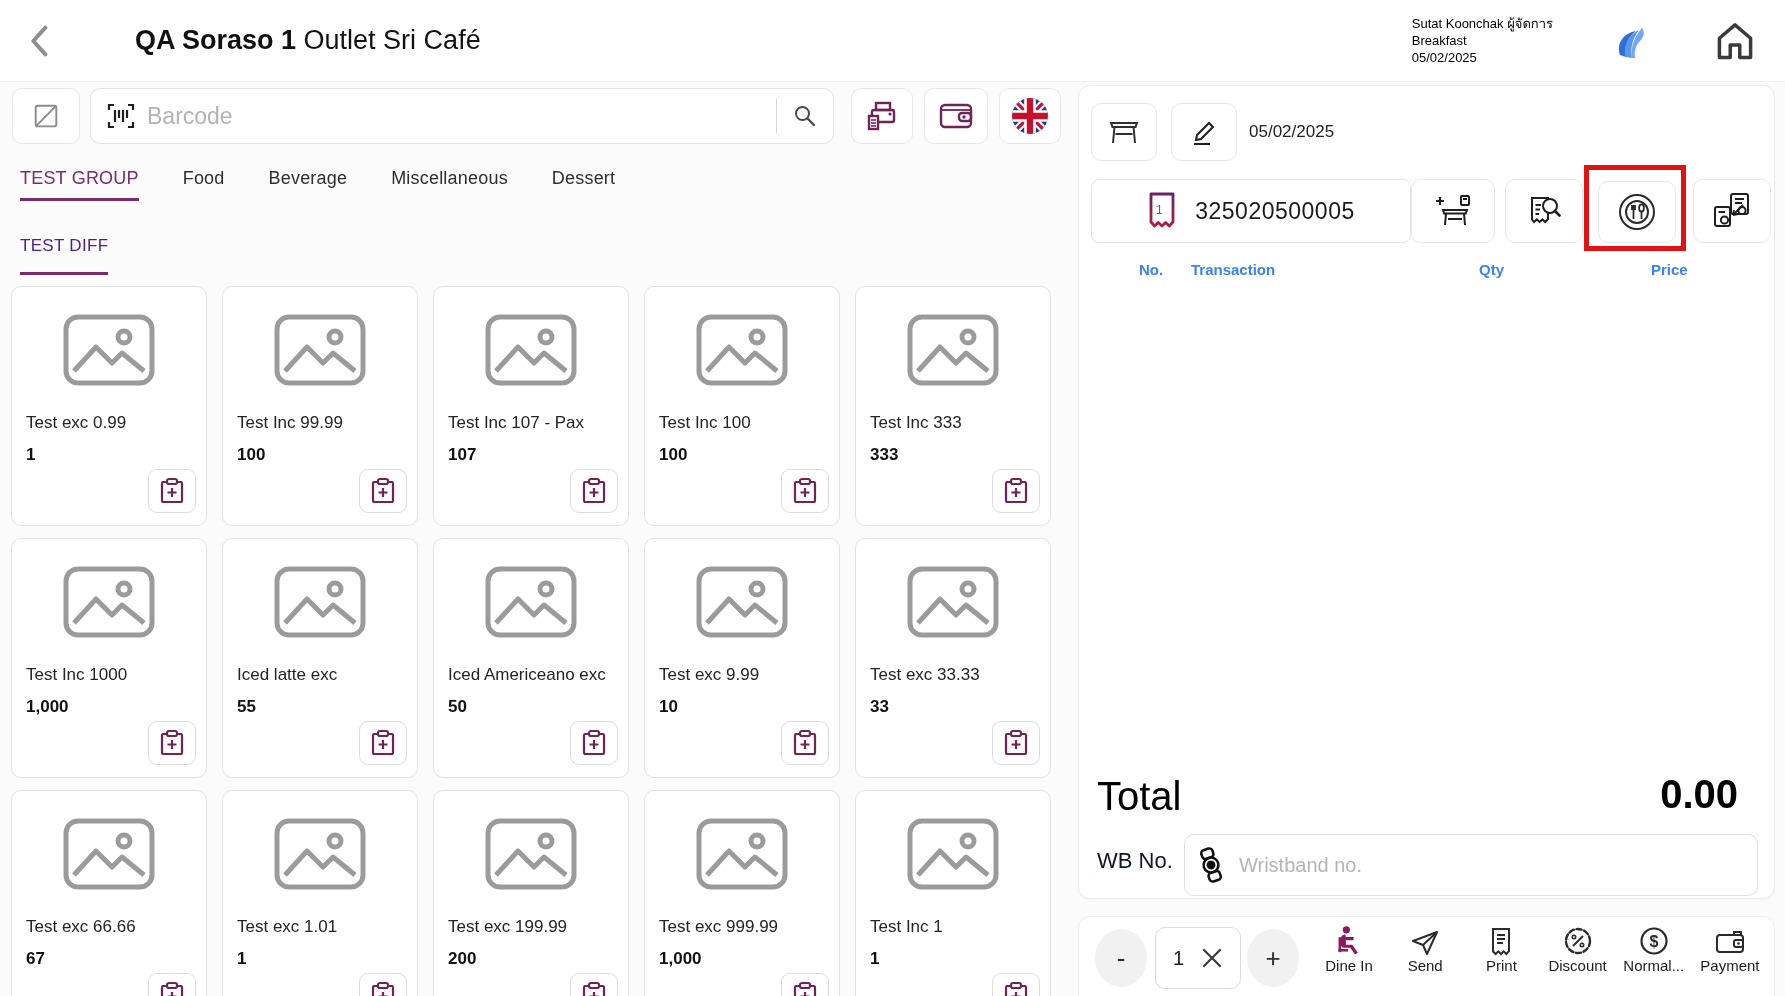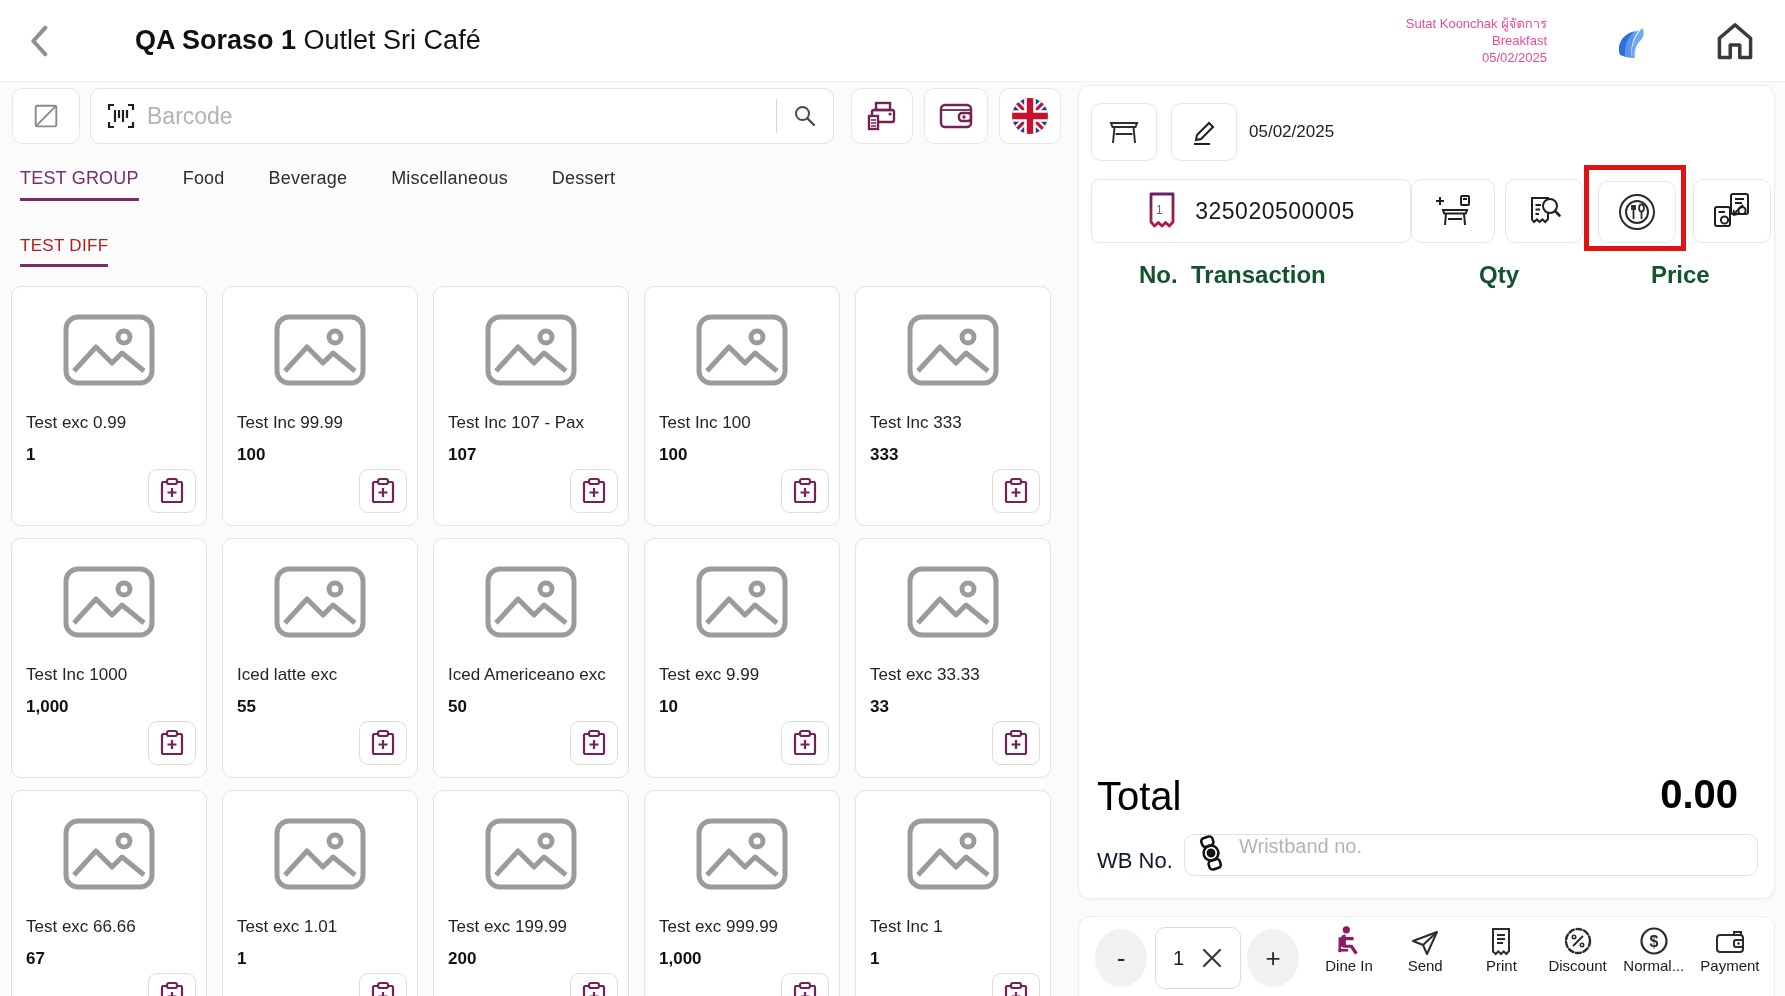--- a/index.html
+++ b/index.html
@@ -6,21 +6,21 @@
   html,body { width:1785px; height:996px; overflow:hidden; background:#fbfbfb;
               font-family:"Liberation Sans", sans-serif; color:#1e1e1e; }
 
   
   .header { position:absolute; left:0; top:0; width:1785px; height:82px; background:#fff;
             border-bottom:1px solid #f1f1f1; display:flex; align-items:center; padding:0 22px;gap:45px; }
   .back-btn { width:36px; height:36px; display:flex; align-items:center; justify-content:center; cursor:pointer; }
   .title { margin-left:32px; font-size:27px; color:#111; white-space:nowrap; }
   .title b { font-weight:700; }
   .hdr-spacer { flex:1; }
-  .hdr-info { text-align:right; font-size:13px; color:#ec4899; line-height:17px; margin-right:20px; }
+  .hdr-info { font-size:13px; color:#000000; line-height:17px; margin-right:14px; }
   .hdr-logo { width:40px; height:44px; margin-right:16px; }
   .hdr-home { width:44px; height:44px; margin-right:6px; }
 
   
   .btn { position:absolute; background:#fff; border:1px solid #e7e7e7; border-radius:10px;
          display:flex; align-items:center; justify-content:center; cursor:pointer; }
   .noimg-btn   { left:12px;  top:88px; width:68px;  height:56px; }
   .barcode-box { position:absolute; left:90px; top:88px; width:744px; height:56px; background:#fff;
                  border:1px solid #e3e3e3; border-radius:10px; display:flex; align-items:center; }
   .barcode-box .bc-icon { margin:0 12px 0 16px; }
@@ -29,21 +29,21 @@
   .bc-search { width:56px; height:100%; display:flex; align-items:center; justify-content:center; cursor:pointer; }
   .print-btn  { left:851px; top:88px; width:62px; height:56px; }
   .wallet-btn { left:924px; top:88px; width:64px; height:56px; }
   .flag-btn   { left:999px; top:88px; width:62px; height:56px; }
 
   
   .tabs { position:absolute; left:20px; top:168px; display:flex; gap:44px; font-size:18px; color:#2e2e2e; }
   .tab { padding-bottom:9px; cursor:pointer; letter-spacing:.2px; }
   .tab.active { color:#7a2b6a; border-bottom:3px solid #7a2b6a; }
   .subtabs { position:absolute; left:20px; top:236px; display:flex; gap:40px; font-size:17px; }
-  .subtab.active { color:#b91c1c; border-bottom:3px solid #7a2b6a; padding-bottom:8px; letter-spacing:.3px; cursor:pointer; }
+  .subtab.active { color:#4c1d95; border-bottom:3px solid #7a2b6a; padding-bottom:16px; letter-spacing:.3px; cursor:pointer; }
 
   
   .grid { position:absolute; left:11px; top:286px; width:1056px;
           display:grid; grid-template-columns:repeat(5,196px); column-gap:15px; row-gap:12px; }
   .card { width:196px; height:240px; background:#fff; border:1px solid #e2e2e2; border-radius:10px;
           position:relative; cursor:pointer; }
   .card .ph { position:absolute; left:50%; transform:translateX(-50%); top:26px; }
   .p-name  { position:absolute; left:14px; top:126px; font-size:17px; color:#242424; white-space:nowrap; }
   .p-price { position:absolute; left:14px; top:158px; font-size:17px; font-weight:700; color:#111; }
   .add-btn { position:absolute; right:10px; top:182px; width:48px; height:44px; background:#fff;
@@ -57,27 +57,27 @@
   .panel-date { position:absolute; left:170px; top:36px; font-size:17px; color:#222; }
   .txn-card { position:absolute; left:12px; top:93px; width:320px; height:64px; background:#fff;
               border:1px solid #e6e6e6; border-radius:8px; display:flex; align-items:center; justify-content:center; }
   .txn-no { font-size:23px; color:#1a1a1a; letter-spacing:.5px; margin-left:18px; }
   .sq1 { left:332px; top:93px; width:84px; height:64px; }
   .sq2 { left:426px; top:93px; width:78px; height:64px; }
   .sq3 { left:519px; top:95px; width:78px; height:62px; }
   .sq4 { left:614px; top:93px; width:78px; height:64px; }
   .annotation { position:absolute; left:505px; top:79px; width:102px; height:86px;
                 border:5px solid #e01212; pointer-events:none; }
-  .col-hdr { position:absolute; top:175px; font-size:24px; font-weight:700; color:#14532d; }
+  .col-hdr { position:absolute; top:175px; font-size:15px; font-weight:700; color:#3b82f6; }
   .col-no  { left:60px; } .col-txn { left:112px; } .col-qty { left:400px; } .col-price { left:572px; }
   .total-label { position:absolute; left:18px; top:688px; font-size:40px; color:#000; }
   .total-value { position:absolute; right:36px; top:686px; font-size:40px; font-weight:600; color:#000; }
   .wb-label { position:absolute; left:18px; top:762px; font-size:22px; color:#0f172a; }
-  .wb-input { position:absolute; left:105px; top:748px; width:574px; height:42px; background:#fff;
-              border:1px solid #e0e0e0; border-radius:10px; display:flex; align-items:flex-start; }
+  .wb-input { position:absolute; left:105px; top:748px; width:574px; height:62px; background:#fff;
+              border:1px solid #e0e0e0; border-radius:10px; display:flex; align-items:center; }
   .wb-input .wb-icon { margin:0 12px 0 10px; }
   .wb-placeholder { font-size:20px; color:#b4b4b4; }
 
   
   .bottombar { position:absolute; left:1078px; top:916px; width:697px; height:92px; background:#fff;
                border:1px solid #ececec; border-radius:12px; }
   .round-btn { position:absolute; top:12px; width:52px; height:58px; background:#f1f1f1; border-radius:50%;
                display:flex; align-items:center; justify-content:center; font-size:26px; color:#2c2c2c; cursor:pointer; }
   .minus-btn { left:16px; } .plus-btn { left:168px; }
   .qty-box { position:absolute; left:76px; top:10px; width:86px; height:62px; background:#fff;

